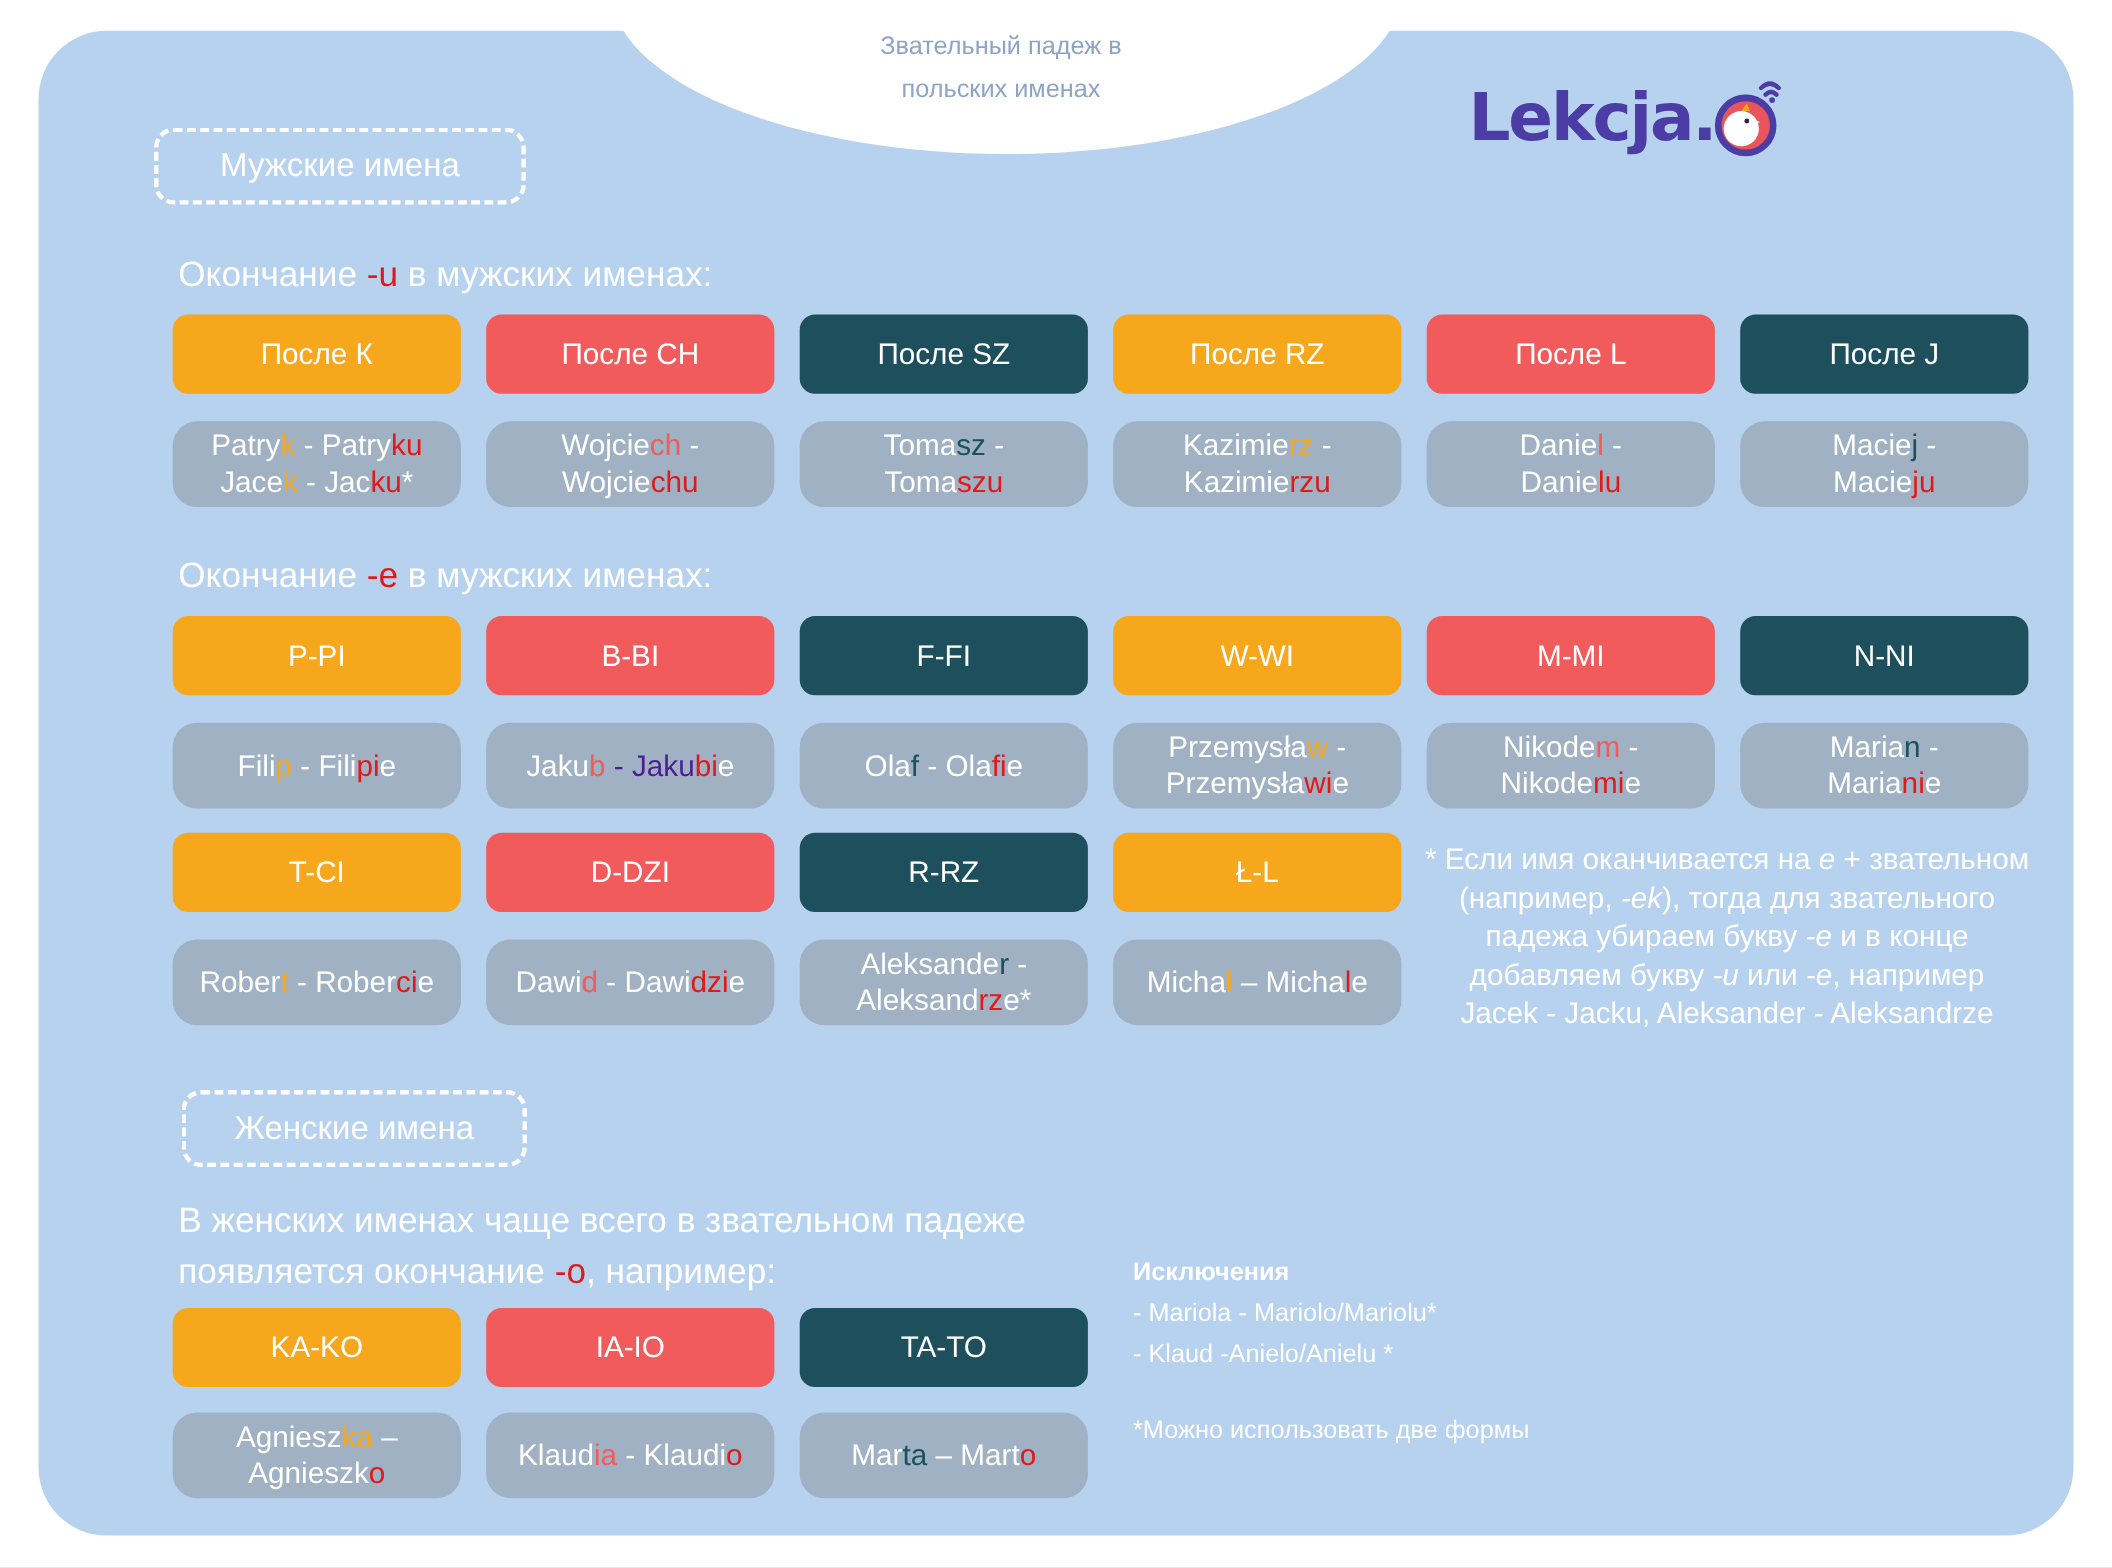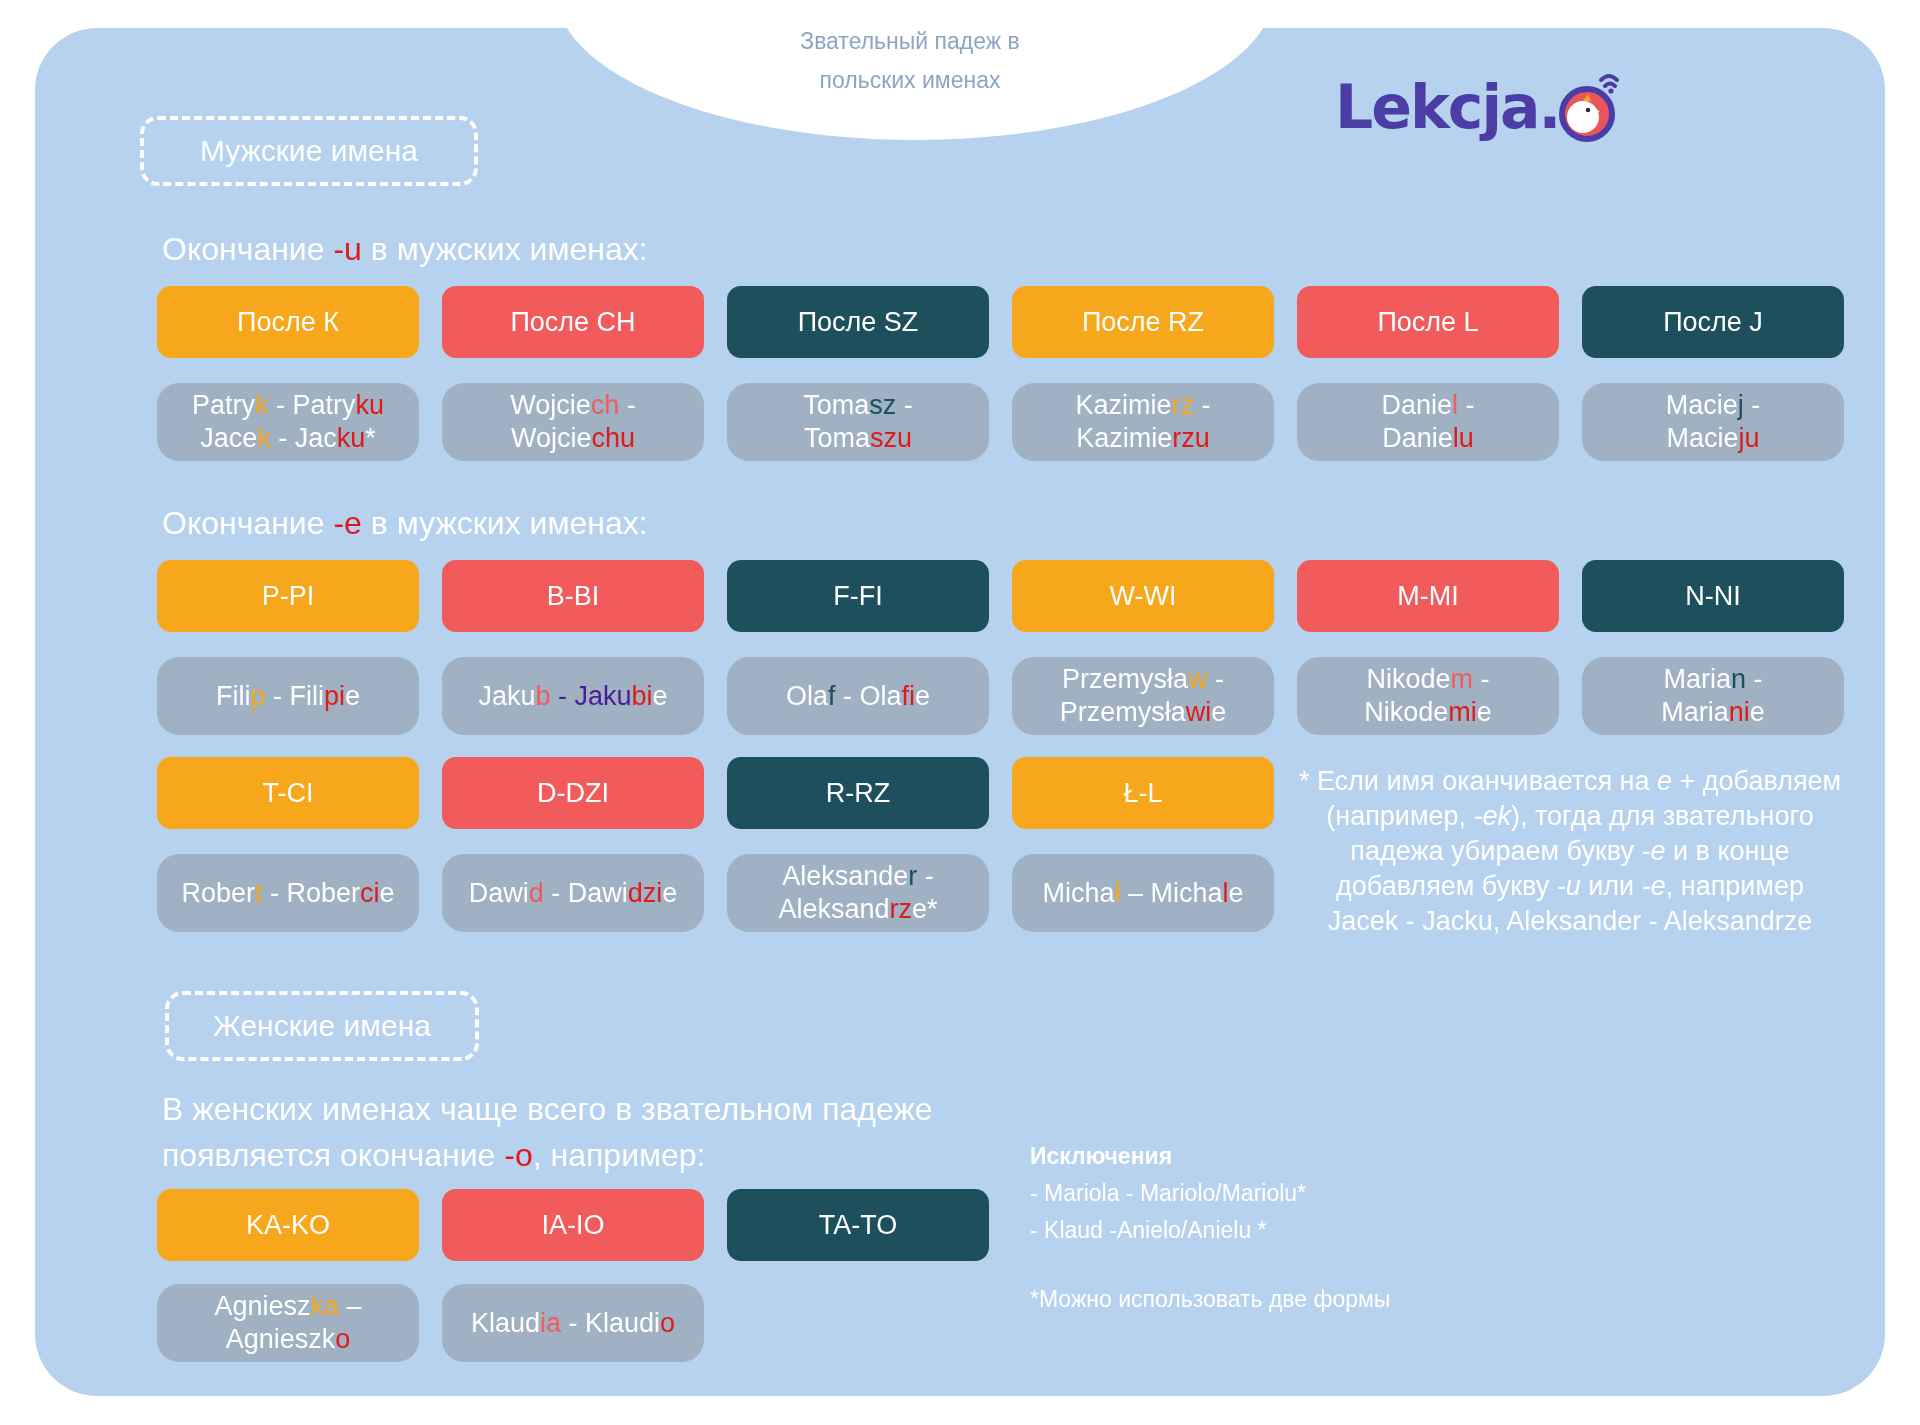--- a/index.html
+++ b/index.html
@@ -178,21 +178,21 @@
     <div class="example">
         <div class="seg-line"><span style="color: rgb(255, 255, 255);">Aleksande</span><span style="color: rgb(29, 80, 92);">r</span><span style="color: rgb(255, 255, 255);"> -</span></div>
         <div class="seg-line"><span style="color: rgb(255, 255, 255);">Aleksand</span><span style="color: rgb(224, 26, 26);">rz</span><span style="color: rgb(255, 255, 255);">e*</span></div>
       </div>
     <div class="example">
         <div class="seg-line"><span style="color: rgb(255, 255, 255);">Micha</span><span style="color: rgb(246, 167, 28);">ł</span><span style="color: rgb(255, 255, 255);"> – Micha</span><span style="color: rgb(224, 26, 26);">l</span><span style="color: rgb(255, 255, 255);">e</span></div>
       </div>
   </div>
 
   <div class="note">
-      <div class="seg-line"><span style="color: rgb(255, 255, 255);">* Если имя оканчивается на </span><span style="font-style: italic; color: rgb(255, 255, 255);">e</span><span style="color: rgb(255, 255, 255);"> + добавляем</span></div>
+      <div class="seg-line"><span style="color: rgb(255, 255, 255);">* Если имя оканчивается на </span><span style="font-style: italic; color: rgb(255, 255, 255);">e</span><span style="color: rgb(255, 255, 255);"> + звательном</span></div>
       <div class="seg-line"><span style="color: rgb(255, 255, 255);">(например, </span><span style="font-style: italic; color: rgb(255, 255, 255);">-ek</span><span style="color: rgb(255, 255, 255);">), тогда для звательного</span></div>
       <div class="seg-line"><span style="color: rgb(255, 255, 255);">падежа убираем букву </span><span style="font-style: italic; color: rgb(255, 255, 255);">-e</span><span style="color: rgb(255, 255, 255);"> и в конце</span></div>
       <div class="seg-line"><span style="color: rgb(255, 255, 255);">добавляем букву </span><span style="font-style: italic; color: rgb(255, 255, 255);">-u</span><span style="color: rgb(255, 255, 255);"> или </span><span style="font-style: italic; color: rgb(255, 255, 255);">-e</span><span style="color: rgb(255, 255, 255);">, например</span></div>
       <div class="seg-line"><span style="color: rgb(255, 255, 255);">Jacek - Jacku, Aleksander - Aleksandrze</span></div>
     </div>
 
   <div class="badge badge-female">
     <span>Женские имена</span>
   </div>
 
@@ -207,20 +207,23 @@
     <div class="btn v-teal">TA-TO</div>
   </div>
 
   <div class="grid grid-3" id="ex-row-f">
     <div class="example">
         <div class="seg-line"><span style="color: rgb(255, 255, 255);">Agniesz</span><span style="color: rgb(246, 167, 28);">ka</span><span style="color: rgb(255, 255, 255);"> –</span></div>
         <div class="seg-line"><span style="color: rgb(255, 255, 255);">Agnieszk</span><span style="color: rgb(224, 26, 26);">o</span></div>
       </div>
     <div class="example">
         <div class="seg-line"><span style="color: rgb(255, 255, 255);">Klaud</span><span style="color: rgb(241, 91, 92);">ia</span><span style="color: rgb(255, 255, 255);"> - Klaudi</span><span style="color: rgb(224, 26, 26);">o</span></div>
+      </div>
+    <div class="example">
+        <div class="seg-line"><span style="color: rgb(255, 255, 255);">Mar</span><span style="color: rgb(29, 80, 92);">ta</span><span style="color: rgb(255, 255, 255);"> – Mart</span><span style="color: rgb(224, 26, 26);">o</span></div>
       </div>
   </div>
 
   <div class="exceptions">
     <div class="xtitle">Исключения</div>
     <div>- Mariola - Mariolo/Mariolu*</div>
     <div>- Klaud -Anielo/Anielu *</div>
     <div class="foot">*Можно использовать две формы</div>
   </div>
 </div>

